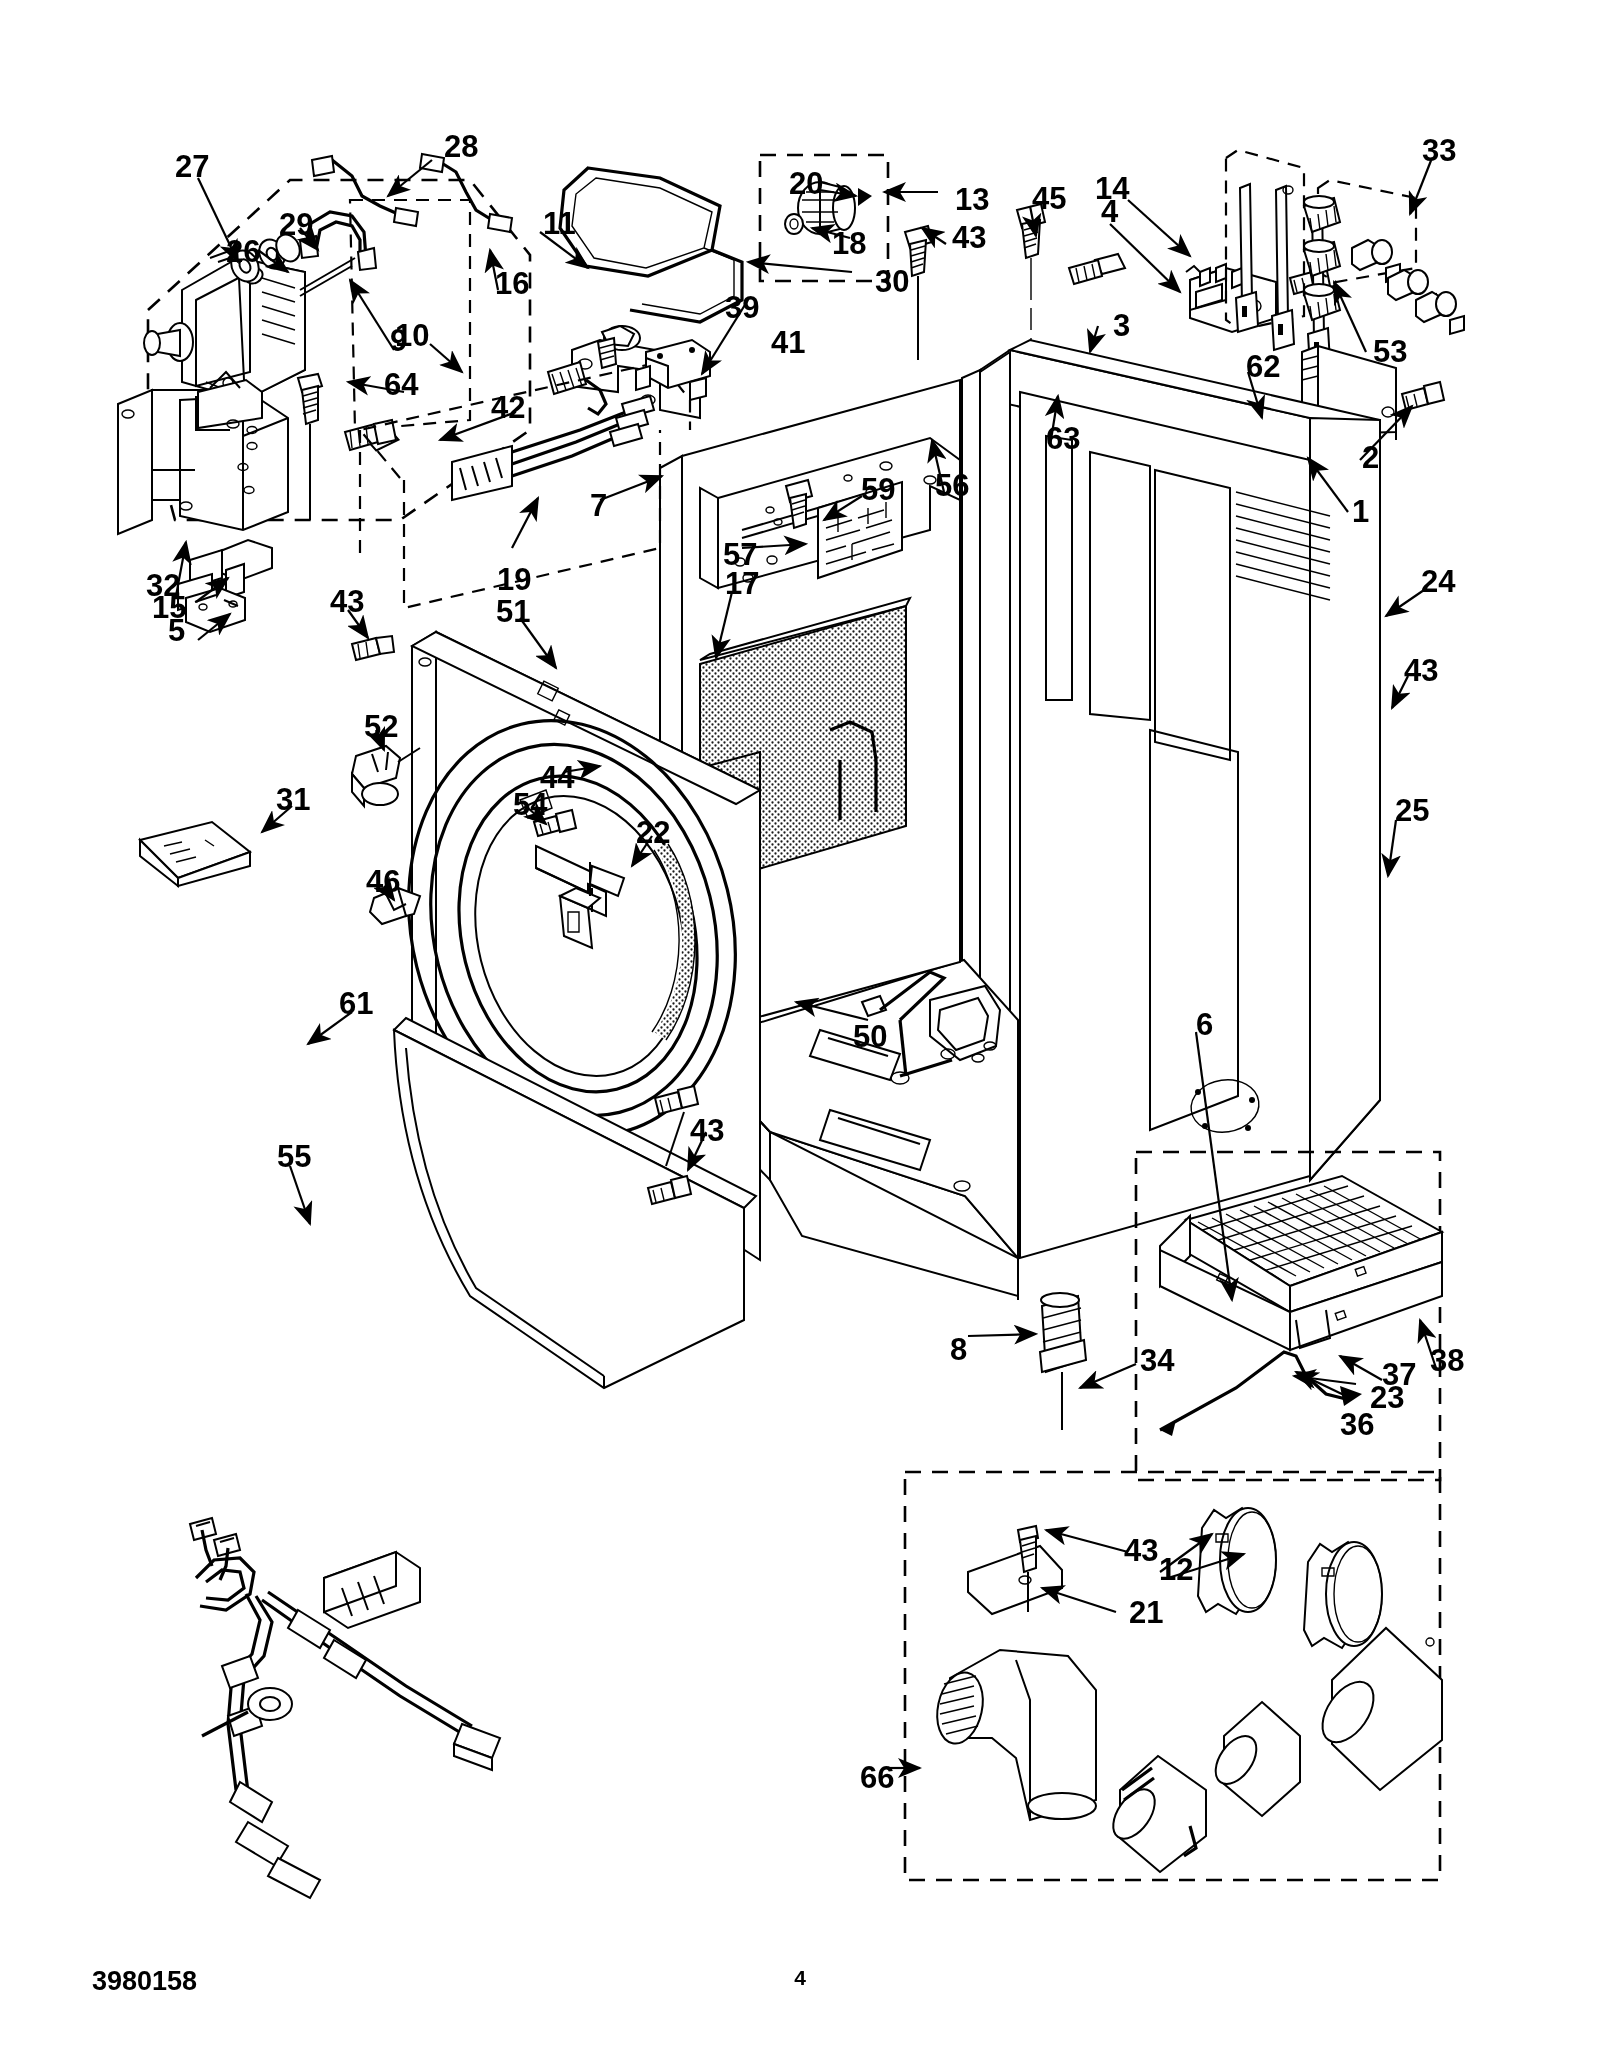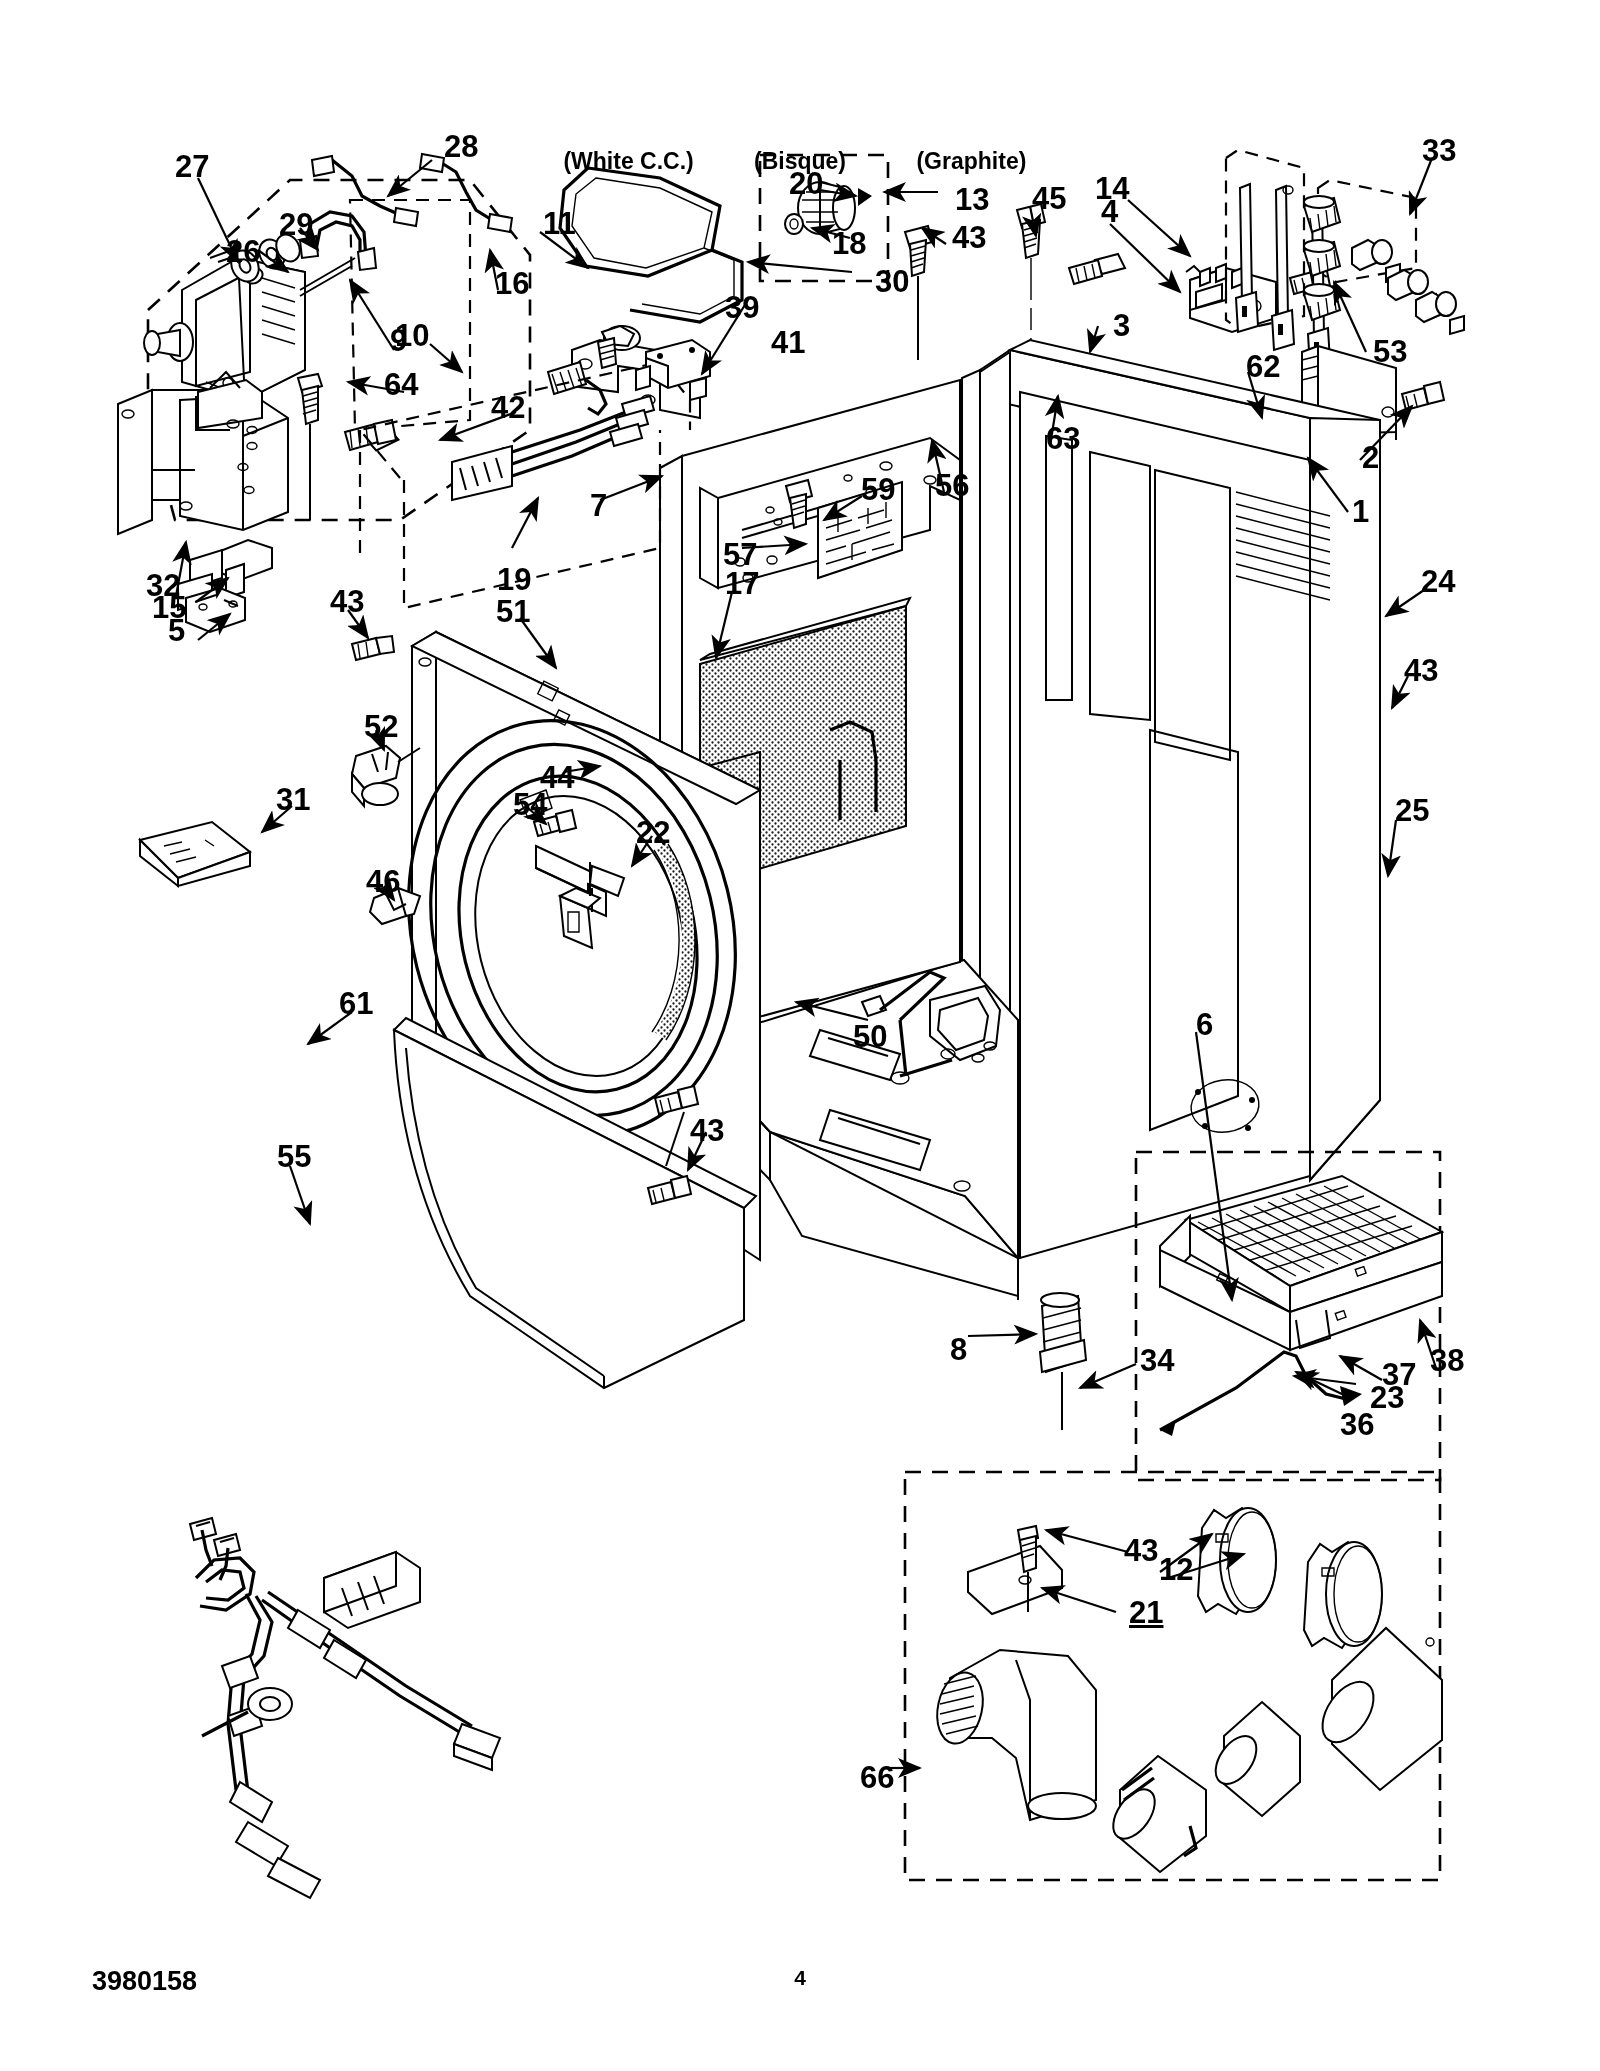--- a/index.html
+++ b/index.html
@@ -54,25 +54,20 @@
   .dashthin{fill:none;stroke:#000;stroke-width:2.2;stroke-dasharray:13 9;}
   .lead{fill:none;stroke:#000;stroke-width:2.2;}
   .blk{fill:#000;}
   .screen{fill:url(#dots);stroke:#000;stroke-width:2;}
 </style>
 </head>
 <body>
 
 <div id="sheet">
 
-  <div class="colorrow">
-    <span class="c1">(White C.C.)</span>
-    <span class="c2">(Bisque)</span>
-    <span class="c3">(Graphite)</span>
-  </div>
 
   <svg class="art" viewBox="0 0 1600 2071">
     <defs>
       <pattern id="dots" width="6" height="6" patternUnits="userSpaceOnUse">
         <rect width="6" height="6" fill="#fff"></rect>
         <circle cx="1.5" cy="1.5" r="1.15" fill="#1a1a1a"></circle>
         <circle cx="4.5" cy="4.5" r="1.15" fill="#1a1a1a"></circle>
       </pattern>
       <marker id="ah" markerWidth="11" markerHeight="9" refX="10" refY="4.5" orient="auto">
         <path d="M0,0 L11,4.5 L0,9 L2.8,4.5 z" fill="#000"></path>
@@ -703,21 +698,21 @@
       <div class="cal" style="left: 543px; top: 208px;">11</div>
       <div class="cal" style="left: 1159px; top: 1554px;">12</div>
       <div class="cal" style="left: 955px; top: 184px;">13</div>
       <div class="cal" style="left: 1095px; top: 173px;">14</div>
       <div class="cal" style="left: 152px; top: 592px;">15</div>
       <div class="cal" style="left: 495px; top: 268px;">16</div>
       <div class="cal" style="left: 725px; top: 568px;">17</div>
       <div class="cal" style="left: 832px; top: 228px;">18</div>
       <div class="cal" style="left: 497px; top: 564px;">19</div>
       <div class="cal" style="left: 789px; top: 168px;">20</div>
-      <div class="cal" style="left: 1129px; top: 1597px; text-decoration: underline;">21</div>
+      <div class="cal" style="left: 1129px; top: 1597px;">21</div>
       <div class="cal" style="left: 636px; top: 817px;">22</div>
       <div class="cal" style="left: 1370px; top: 1382px;">23</div>
       <div class="cal" style="left: 1421px; top: 566px;">24</div>
       <div class="cal" style="left: 1395px; top: 795px;">25</div>
       <div class="cal" style="left: 226px; top: 236px;">26</div>
       <div class="cal" style="left: 175px; top: 151px;">27</div>
       <div class="cal" style="left: 444px; top: 131px;">28</div>
       <div class="cal" style="left: 279px; top: 209px;">29</div>
       <div class="cal" style="left: 875px; top: 266px;">30</div>
       <div class="cal" style="left: 276px; top: 784px;">31</div>

